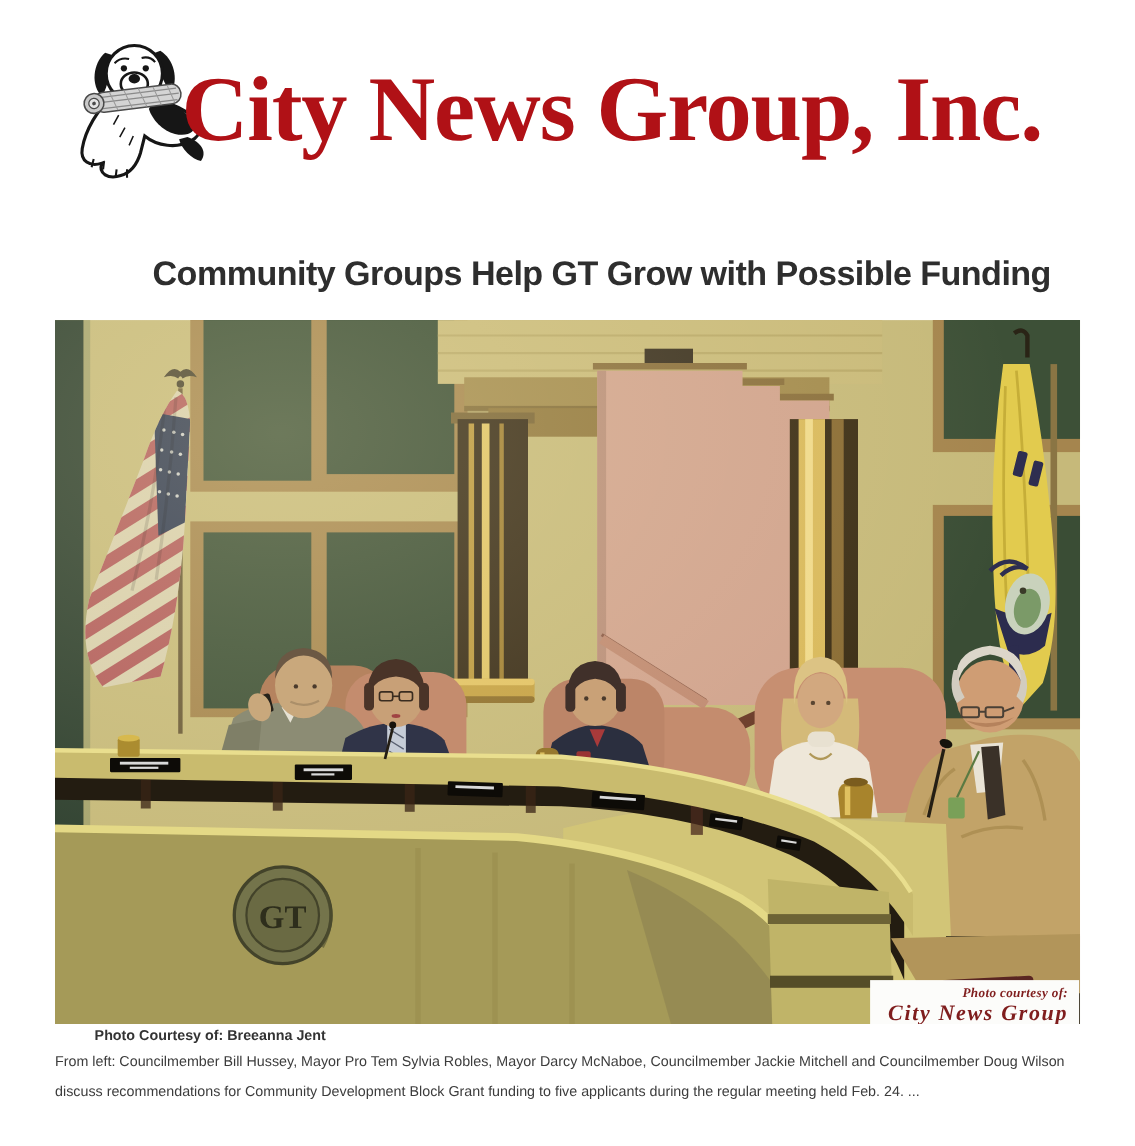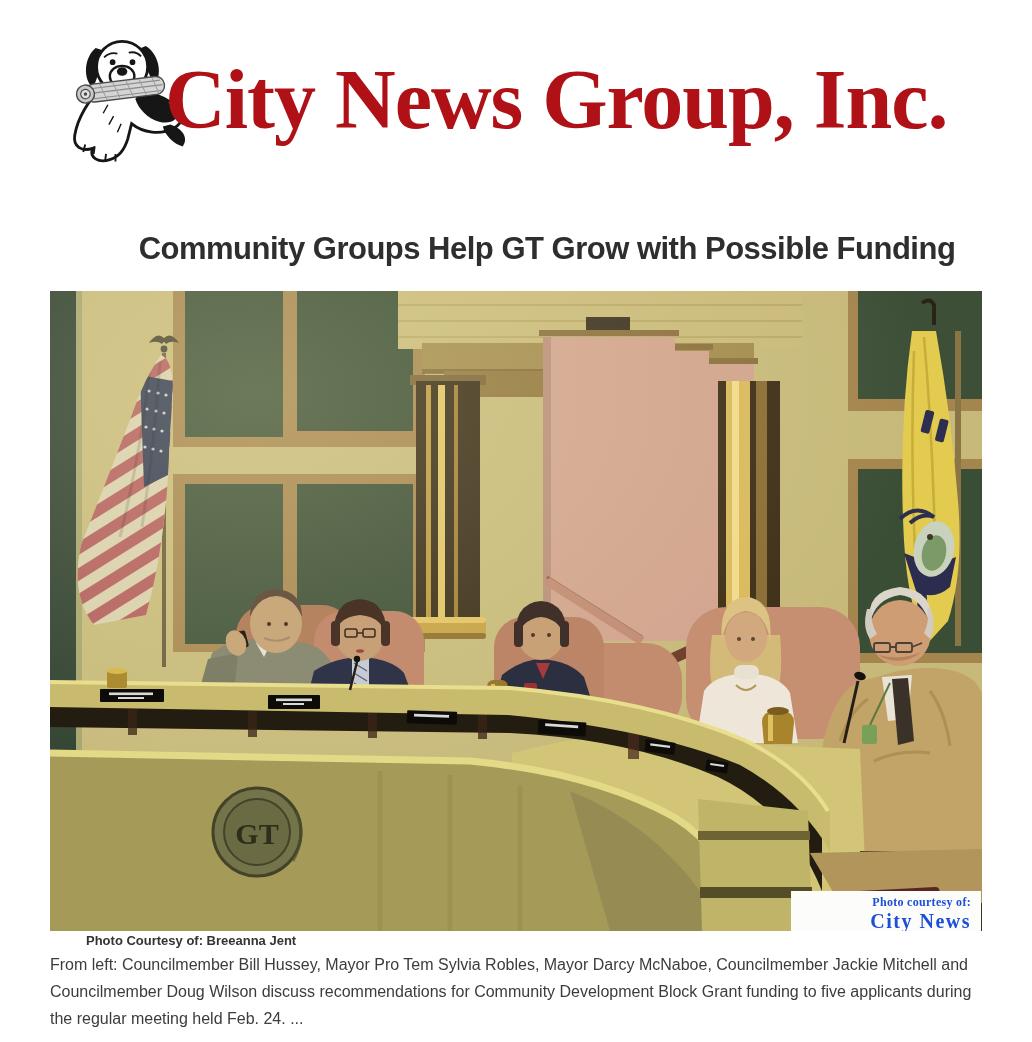--- a/index.html
+++ b/index.html
@@ -12,27 +12,27 @@
                letter-spacing:-1px;color:#b01116;white-space:nowrap;margin-left:-30px;
                line-height:1;}
   
   .headline{position:absolute;left:0;top:210px;width:100%;text-align:center;
             font-size:31px;font-weight:700;color:#2e2e2e;letter-spacing:-0.5px;padding-left:31px;}
   
   .photo-wrap{position:absolute;left:50px;top:291px;width:932px;height:640px;overflow:hidden;text-align:right;}
   .photo-wrap svg{display:block;}
   .watermark{position:absolute;right:1px;bottom:0;width:190px;height:40px;background:#fcfcfa;
              padding:4px 10px 2px 12px;box-sizing:border-box;
-             font-family:"Liberation Serif",serif;color:#1d4ed8;}
+             font-family:"Liberation Serif",serif;color:#7f1d1d;font-style:italic;}
   .watermark .wm1{font-size:12px;font-weight:700;letter-spacing:.3px;}
   .watermark .wm2{font-size:20px;font-weight:600;letter-spacing:1.5px;margin-top:0px;}
   
   .credit{position:absolute;left:50px;top:933px;width:932px;font-size:13px;font-weight:700;
           color:#333;padding-left:36px;}
-  .caption-body{position:absolute;left:50px;top:951px;width:932px;font-size:16px;
+  .caption-body{position:absolute;left:50px;top:951px;width:932px;font-size:13px;
                 line-height:27px;color:#3c3c3c;}
 </style>
 </head>
 <body>
 
 <div class="page">
 
   <div class="masthead">
     <svg class="dog-logo" viewBox="0 0 150 150">
 

